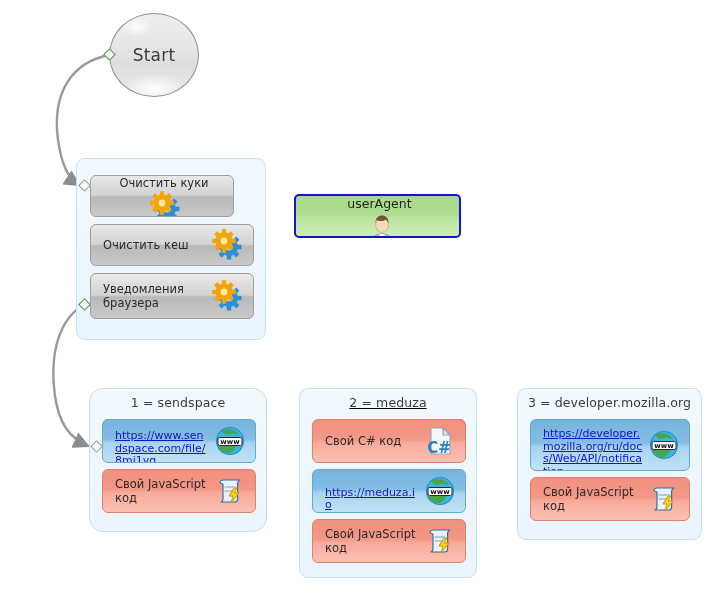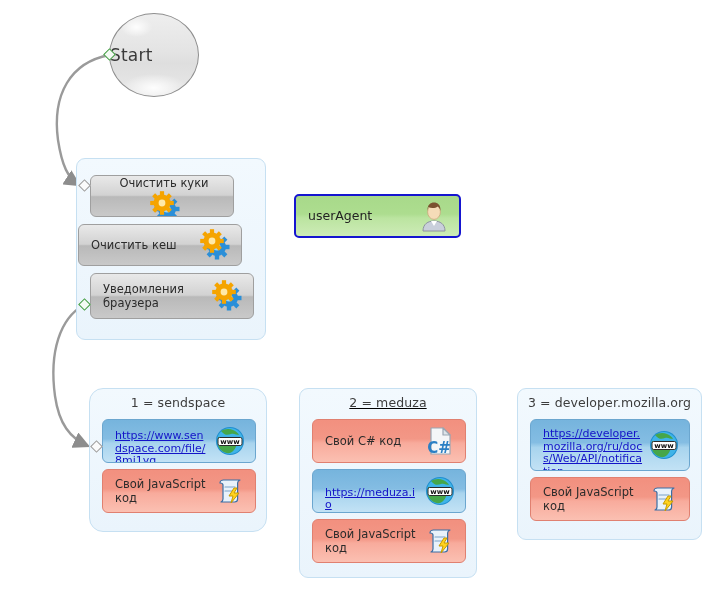--- a/index.html
+++ b/index.html
@@ -15,21 +15,21 @@
   
   .start-node{
     position:absolute;left:109px;top:13px;width:90px;height:84px;
     border-radius:50%;
     background:
       radial-gradient(ellipse 46px 20px at 50% 90%, rgba(255,255,255,.95) 0%, rgba(255,255,255,0) 70%),
       radial-gradient(ellipse 22px 14px at 30% 16%, rgba(255,255,255,.95) 0%, rgba(255,255,255,0) 72%),
       linear-gradient(180deg,#eeeeee 0%,#e4e4e4 45%,#dedede 60%,#e9e9e9 100%);
     border:1px solid #8e8e8e;
     box-sizing:border-box;
-    display:flex;align-items:center;justify-content:flex-start;
+    display:flex;align-items:center;justify-content:center;
   }
   .start-label{font-size:17px;color:#3a3a3a;letter-spacing:.2px;}
 
   
   .group{
     position:absolute;
     background:linear-gradient(180deg,#f2f9fe 0%,#eaf4fc 100%);
     border:1px solid #c6e0f2;
     border-radius:9px;
     box-sizing:border-box;
@@ -136,21 +136,21 @@
               <rect x="-2.1" y="7.2" width="4.2" height="4.6" transform="rotate(45)"></rect>
               <rect x="-11.8" y="-2.1" width="4.6" height="4.2" transform="rotate(45)"></rect>
               <rect x="7.2" y="-2.1" width="4.6" height="4.2" transform="rotate(45)"></rect>
             </g>
             <circle r="3.4" fill="#ffe9a8"></circle>
           </g>
         </svg>
       </span>
     </div>
 
-    <div class="row gray" style="left:1px;top:65px;width:164px;height:42px;">
+    <div class="row gray" style="left:13px;top:65px;width:164px;height:42px;">
       <span class="txt">Очистить кеш</span>
       <span class="ico">
         <svg viewBox="0 0 34 34">
           <g transform="translate(18,19)">
             <circle r="9" fill="#2b8fd8"></circle>
             <g fill="#2b8fd8">
               <rect x="-2.2" y="-12.5" width="4.4" height="5"></rect>
                 <rect x="-2.2" y="7.5" width="4.4" height="5"></rect>
               <rect x="-12.5" y="-2.2" width="5" height="4.4"></rect>
                 <rect x="7.5" y="-2.2" width="5" height="4.4"></rect>
@@ -211,21 +211,21 @@
             </g>
             <circle r="3.4" fill="#ffe9a8"></circle>
           </g>
         </svg>
       </span>
     </div>
   </div>
   <div class="port white" style="left:80px;top:181px;"></div>
   <div class="port green" style="left:80px;top:300px;"></div>
 
-  <div class="row green" style="left:294px;top:194px;width:167px;height:44px;position:absolute;">
+  <div class="row green" style="left:294px;top:194px;width:167px;height:44px;position:absolute;flex-direction:column;">
     <span class="txt">userAgent</span>
     <span class="ico">
       <svg viewBox="0 0 34 34">
         <path d="M6 32c0-7 5-10 11-10s11 3 11 10z" fill="#c9cfdb" stroke="#8d93a0" stroke-width="1"></path>
         <path d="M14 22l3 5 3-5z" fill="#ffffff"></path>
         <ellipse cx="17" cy="13" rx="6.4" ry="7.4" fill="#f5dcb8" stroke="#c9a87c" stroke-width=".8"></ellipse>
         <path d="M10.6 12c-.6-6 3-8.4 6.4-8.4S24 6 23.4 12c-.4-2.6-1.6-4-2.8-4.6-1.8 1.8-6.6 2.2-9.2.6-.4.8-.6 2-.8 4z" fill="#7b5230"></path>
       </svg>
     </span>
   </div>

